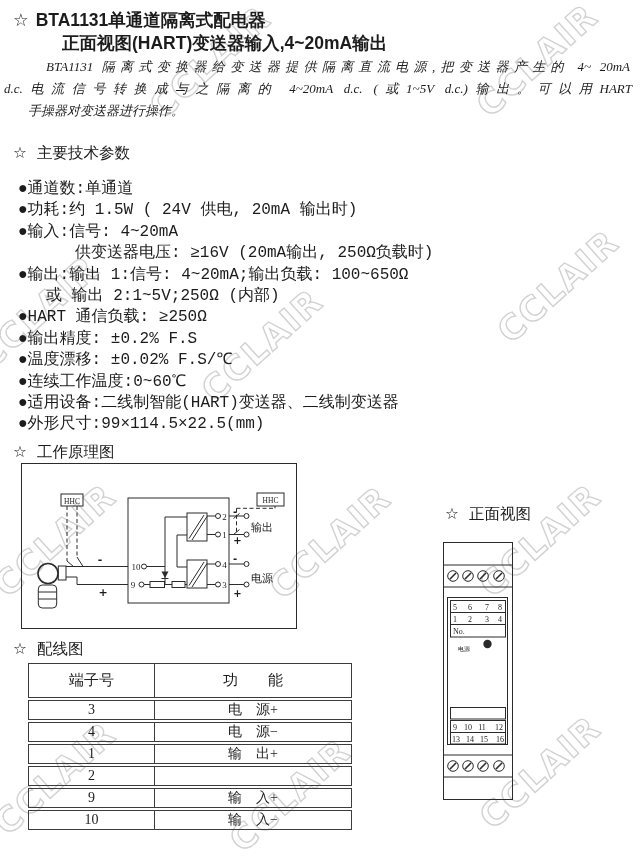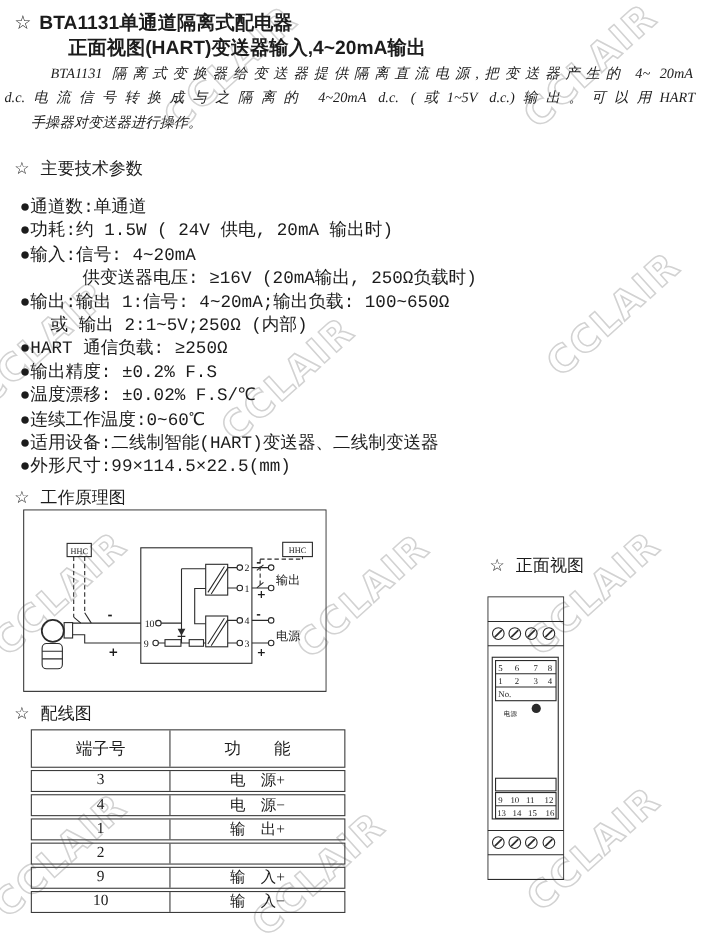--- a/index.html
+++ b/index.html
@@ -24,21 +24,21 @@
   .pl3{left:28px;top:102px;text-align-last:left;width:auto;}
   
   .sec{font-size:15.5px;white-space:nowrap;}
   .sec .star{margin-right:10px;}
   
   .params{left:18px;top:179px;width:610px;font-size:16px;}
   .params .p-line{height:21.4px;line-height:21.4px;white-space:nowrap;font-family:Liberation Mono, monospace;}
   .ind-a{padding-left:57px;}
   .ind-b{padding-left:28px;}
   
-  .wtable{left:28px;top:663px;width:286px;font-size:14px;}
+  .wtable{left:28px;top:663px;width:324px;font-size:14px;}
   .trow{display:flex;border:1px solid #3c3c3c;margin-top:2px;box-sizing:border-box;background:transparent;}
   .trow.head{height:35px;margin-top:0;font-size:15px;}
   .trow.body{height:20px;}
   .cell{display:flex;align-items:center;justify-content:center;box-sizing:border-box;}
   .c1{width:126px;border-right:1px solid #3c3c3c;}
   .c2{flex:1;}
   
   .ln{fill:none;stroke:#2b2b2b;stroke-width:1;}
   .lnb{fill:none;stroke:#2b2b2b;stroke-width:1.6;}
   .lnf{fill:#2b2b2b;stroke:none;}

